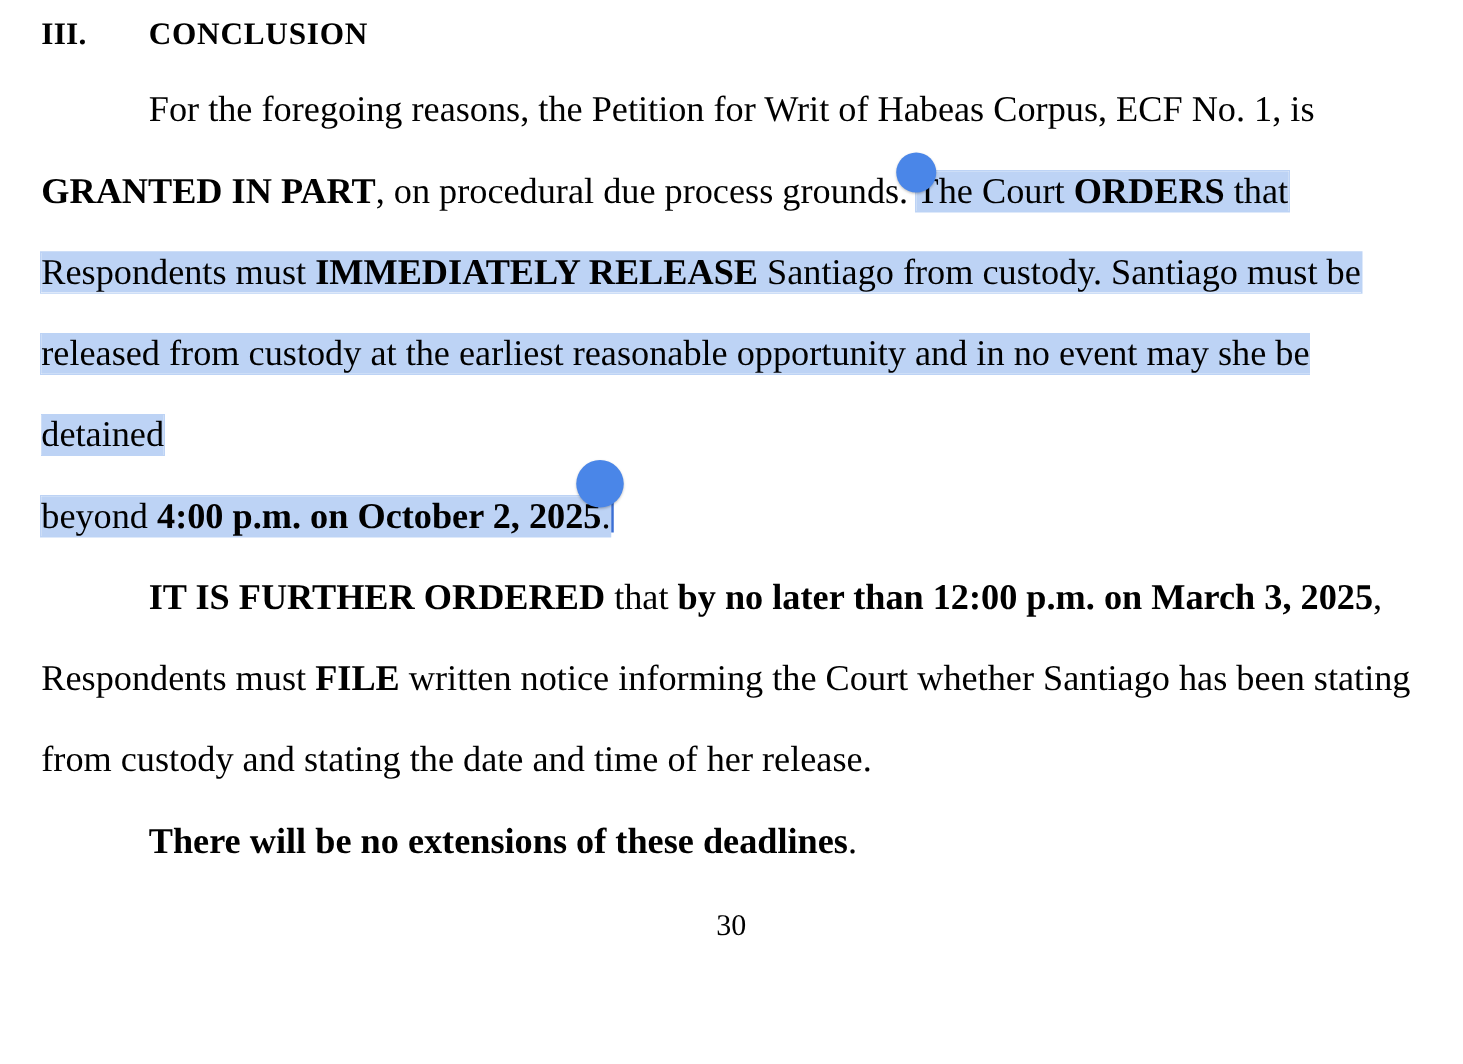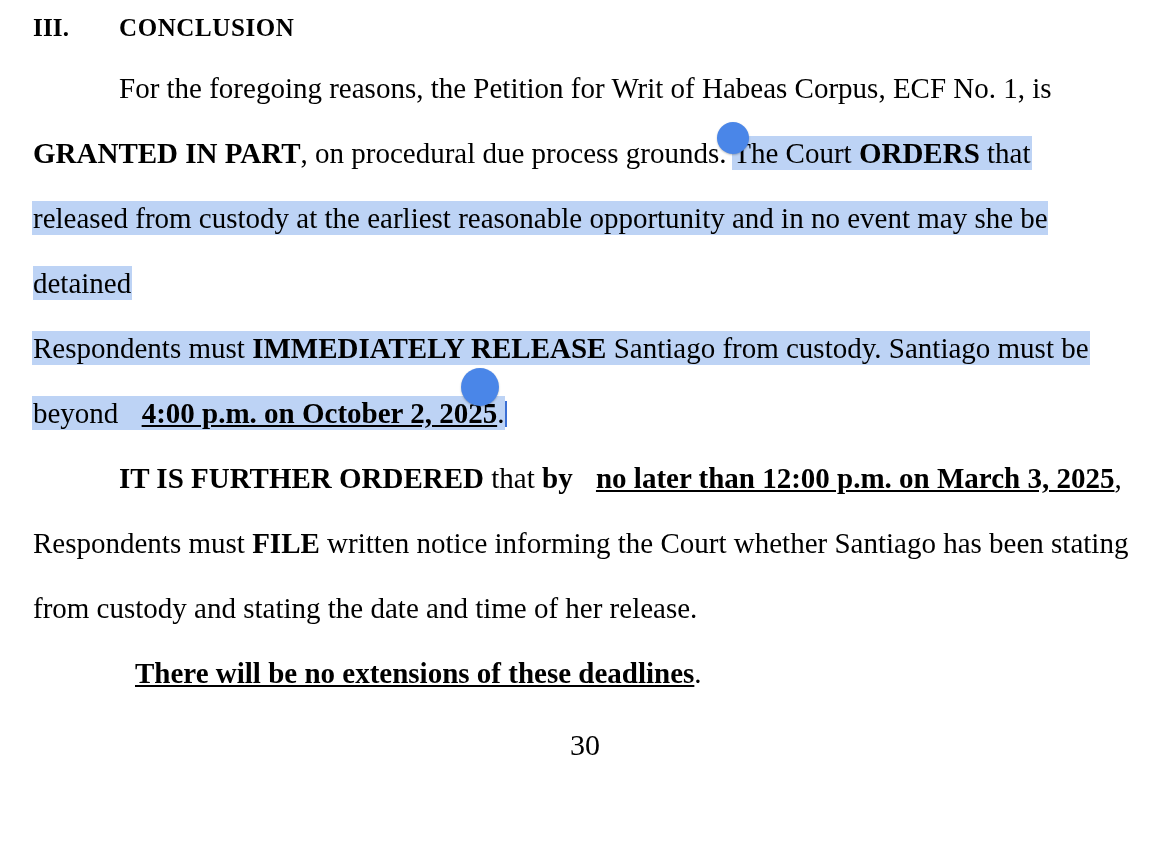--- a/index.html
+++ b/index.html
@@ -55,22 +55,20 @@
   }
   .indent {
     display: inline-block;
     width: 86px;
   }
   b, strong {
     font-weight: bold;
     text-align: right;
   }
   .u {
-    text-decoration: underline;
-    margin-left: 16px;
   }
   .hl {
     background: #bdd3f5;
     box-shadow: 0 0 0 1px #bdd3f5;
   }
   .sel-caret {
     display: inline-block;
     width: 2px;
     height: 26px;
     background: #3b6fd4;
@@ -95,21 +93,21 @@
     height: 38px;
     left: 461px;
     top: 368px;
   }
   .page-number {
     position: absolute;
     left: 0;
     right: 0;
     top: 728px;
     text-align: center;
-    font-size: 30px;
+    font-size: 24px;
   }
 </style>
 </head>
 <body>
 
 <div class="page">
 
   <div class="doc-body">
 
     <div class="heading-row">
@@ -119,25 +117,25 @@
 
     <p class="para no-justify">
       <span class="indent"></span><span>For the foregoing reasons, the Petition for Writ of Habeas Corpus, ECF No. 1, is</span>
     </p>
 
     <p class="para no-justify">
       <b>GRANTED IN PART</b><span>, on procedural due process grounds.  </span><span class="hl"><span>The Court </span><b>ORDERS</b><span> that</span></span>
     </p>
 
     <p class="para no-justify">
-      <span class="hl">released from custody at the earliest reasonable opportunity and in no event may she be detained</span>
+      <span class="hl"><span>Respondents must </span><b>IMMEDIATELY RELEASE</b><span> Santiago from custody.  Santiago must be</span></span>
     </p>
 
     <p class="para no-justify">
-      <span class="hl"><span>Respondents must </span><b>IMMEDIATELY RELEASE</b><span> Santiago from custody.  Santiago must be</span></span>
+      <span class="hl">released from custody at the earliest reasonable opportunity and in no event may she be detained</span>
     </p>
 
     <p class="para no-justify">
       <span class="hl"><span>beyond </span><b class="u">4:00 p.m. on October 2, 2025</b><span>.</span></span><span class="sel-caret"></span>
     </p>
 
     <p class="para no-justify">
       <span class="indent"></span><b>IT IS FURTHER ORDERED</b><span> that </span><b>by </b><b class="u">no later than 12:00 p.m. on March 3, 2025</b><span>,</span>
     </p>
 

